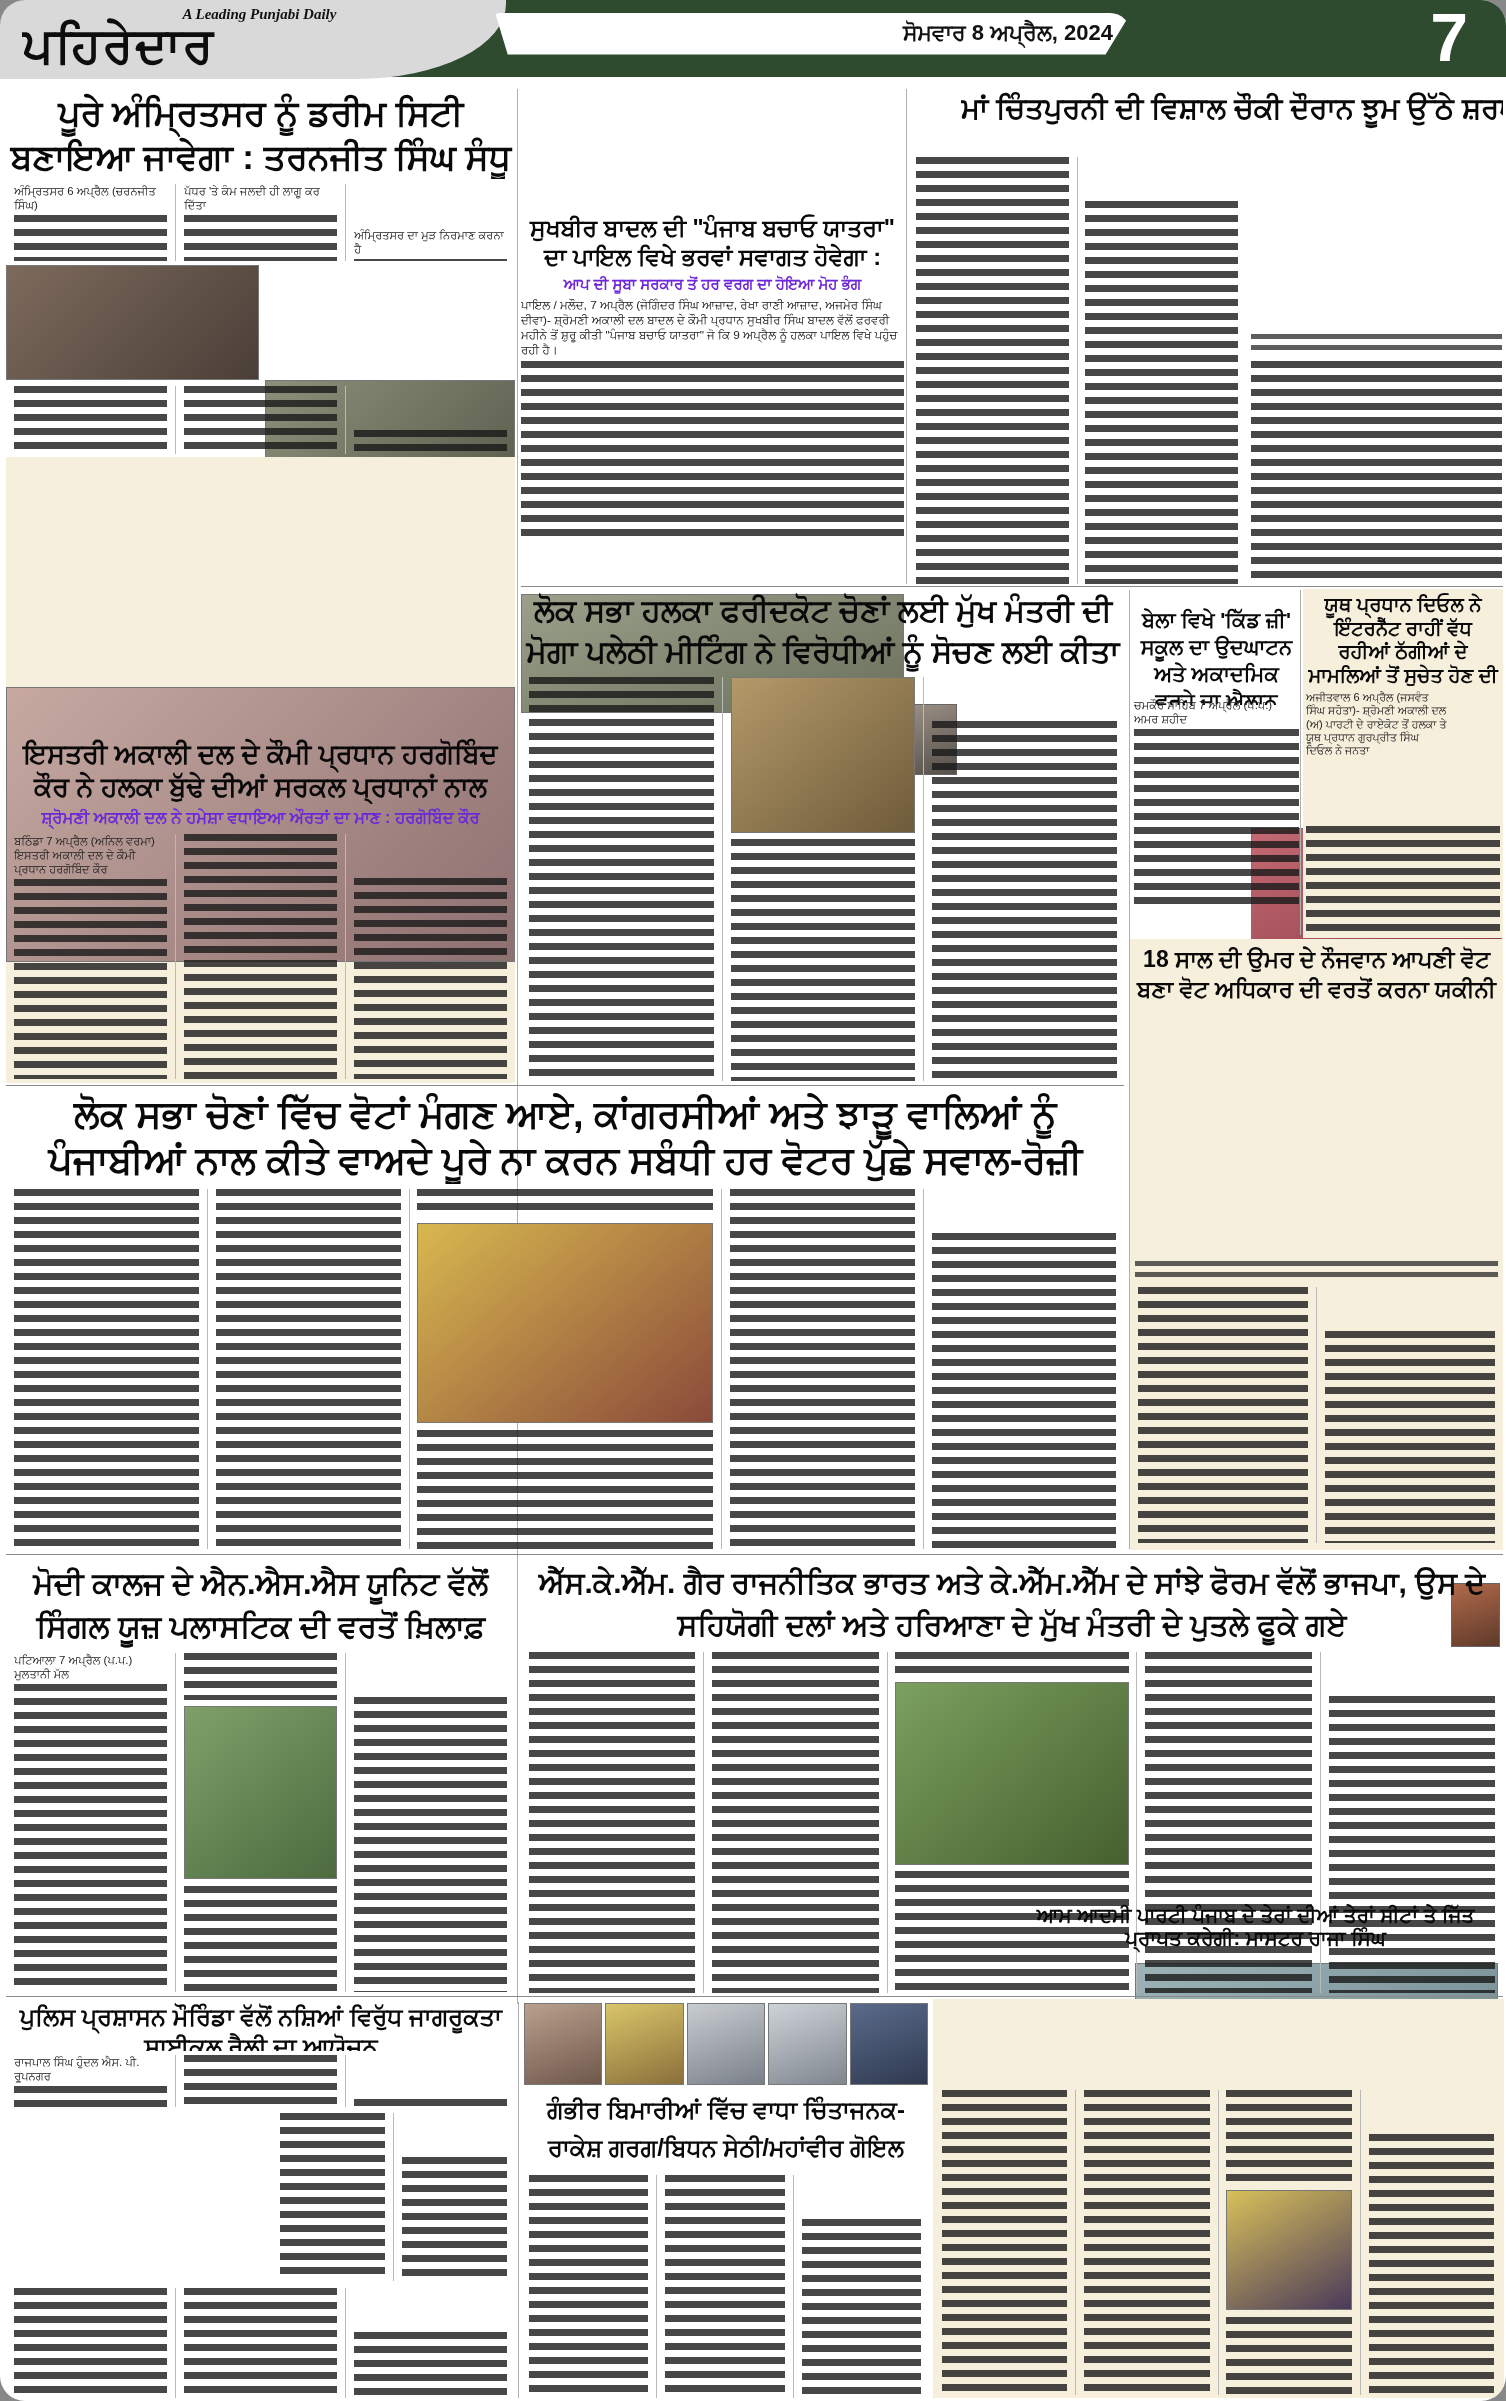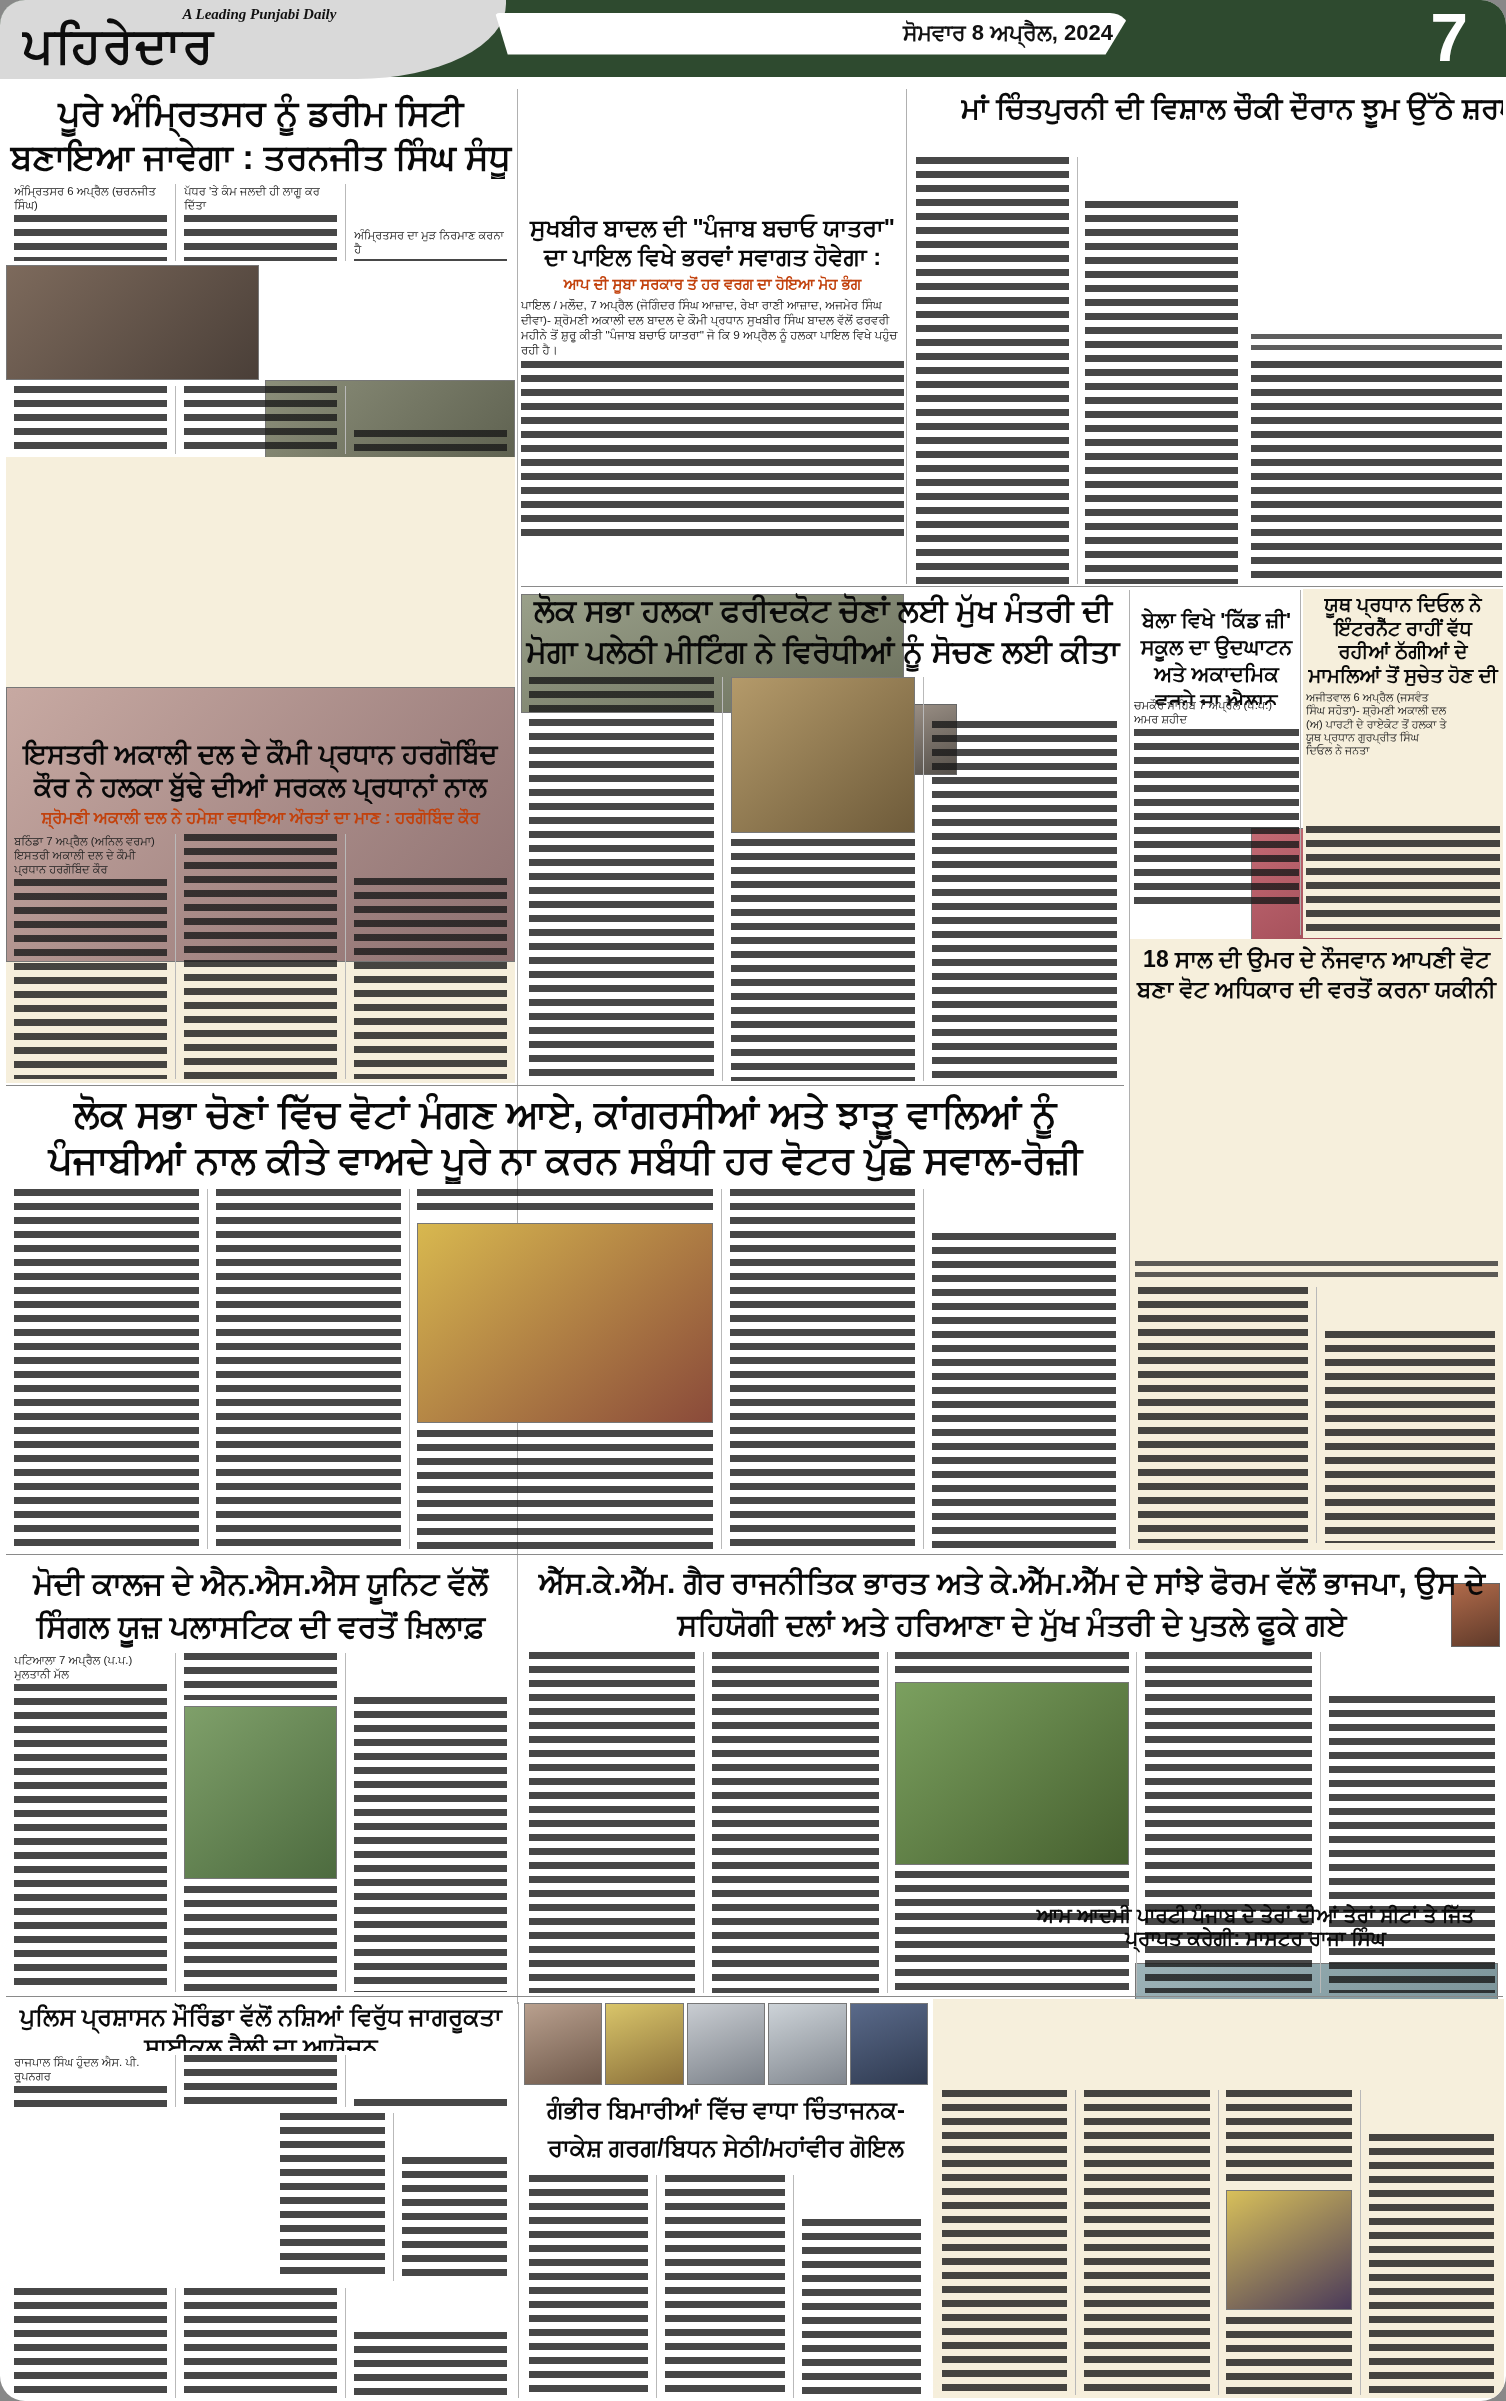--- a/index.html
+++ b/index.html
@@ -16,21 +16,21 @@
               letter-spacing:1.6px;white-space:nowrap;overflow:hidden;max-width:440px;}
   .date-strip{position:absolute;left:495px;top:12.6px;width:636px;height:42px;background:#ffffff;
               border-radius:4.7px 23.6px 23.6px 4.7px;clip-path:polygon(0 0,100% 0,96% 100%,2% 100%);}
   .date-text{position:absolute;right:94px;top:7.9px;font-size:22px;font-weight:bold;color:#111;
              white-space:nowrap;}
   .page-num{position:absolute;right:38px;top:0px;font-size:68px;font-weight:bold;color:#ffffff;
             line-height:75px;}
   
   .abs{position:absolute;box-sizing:border-box;}
   .headline{font-weight:bold;color:#090909;text-align:center;overflow:hidden;}
-  .subhead{font-weight:bold;color:#c2410c;text-align:center;overflow:hidden;}
+  .subhead{font-weight:bold;color:#6d28d9;text-align:center;overflow:hidden;}
   .lead{font-size:11.4px;line-height:14px;color:#222;margin:0 0 3.1px 0;overflow:hidden;}
   .tl{background-image:repeating-linear-gradient(180deg,rgba(25,25,25,.8) 0 7px,transparent 7px 14px);}
   .cols{display:flex;}
   .col{flex:1;display:flex;flex-direction:column;padding:0 7.9px;border-right:0.8px solid #b9b9b9;min-width:0;}
   .col:last-child{border-right:none;margin-top:44px;}
   .col .tl{flex:1;}
   .photo{position:relative;overflow:hidden;border:0.8px solid #777;}
   .caplines{background-image:repeating-linear-gradient(180deg,rgba(40,40,40,.75) 0 5.5px,transparent 5.5px 11px);}
   .cream{background:#f6efdc;}
   .hr{position:absolute;height:0.8px;background:#8a8a8a;}

